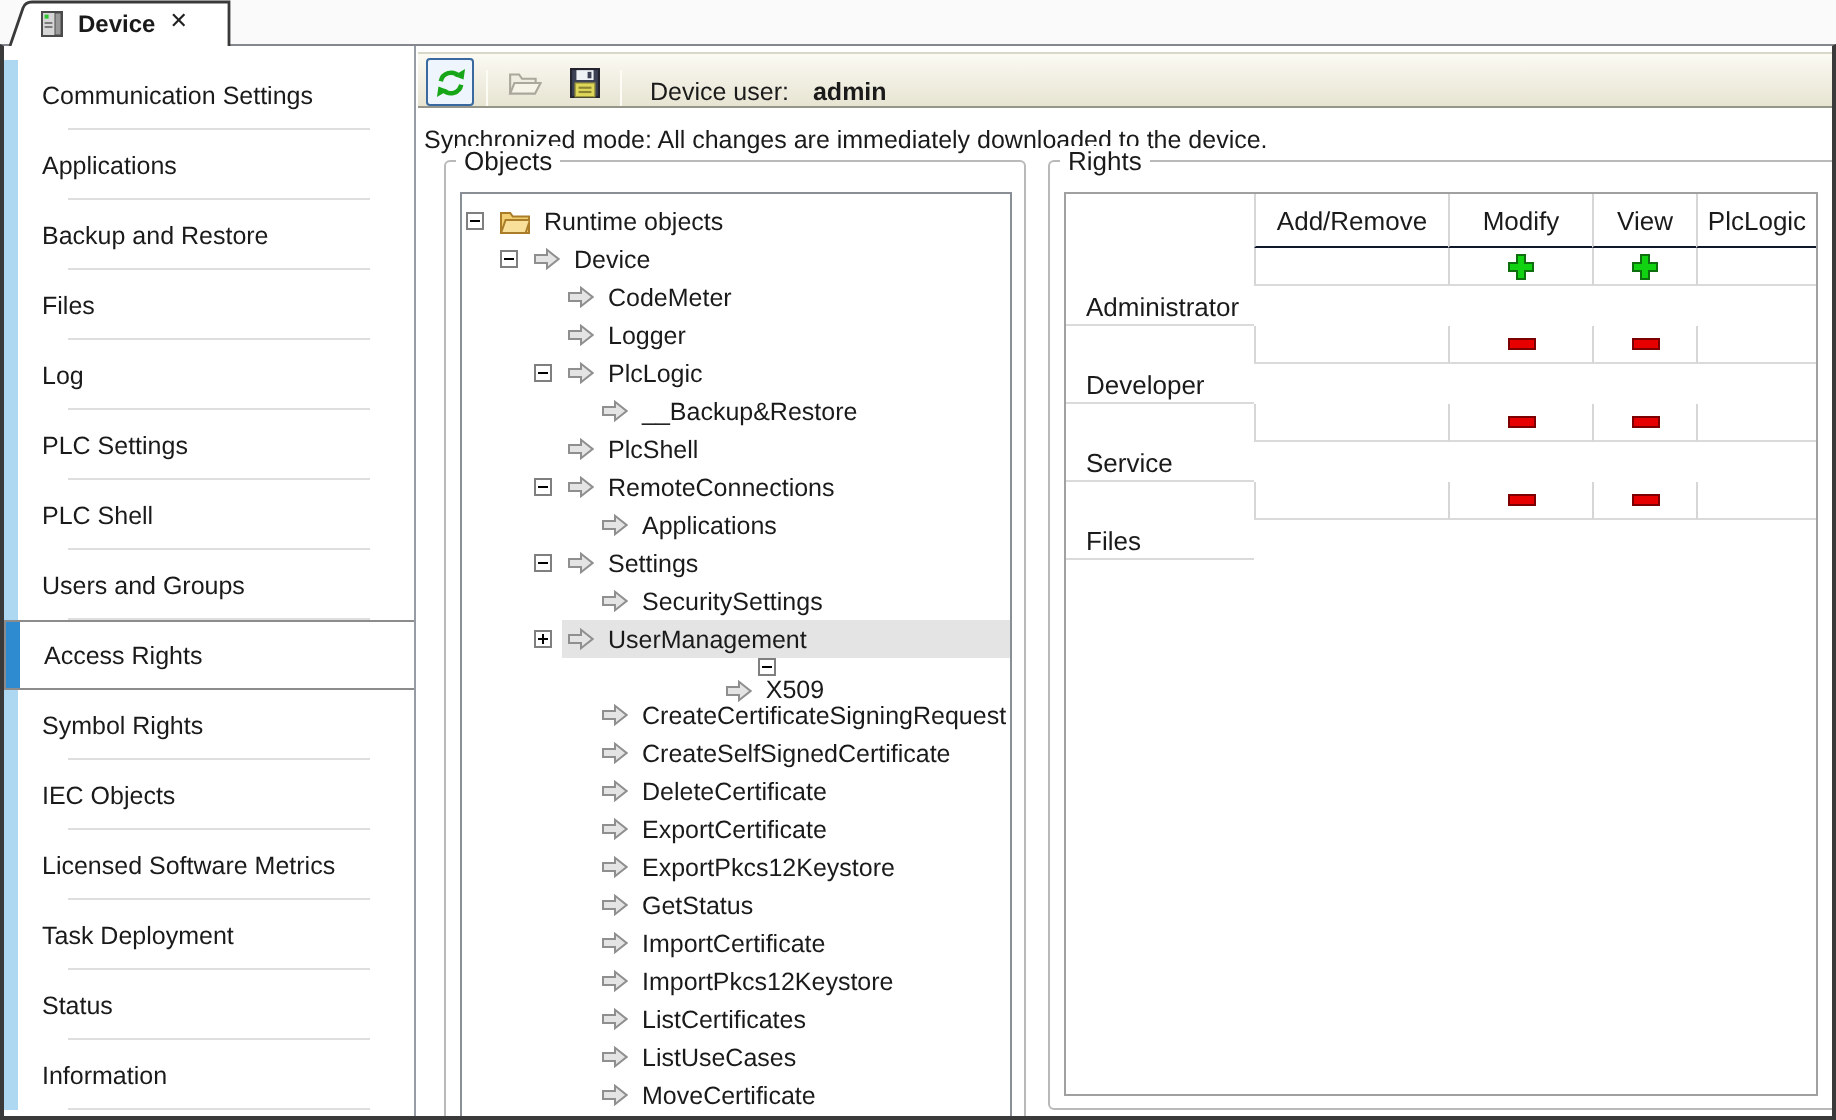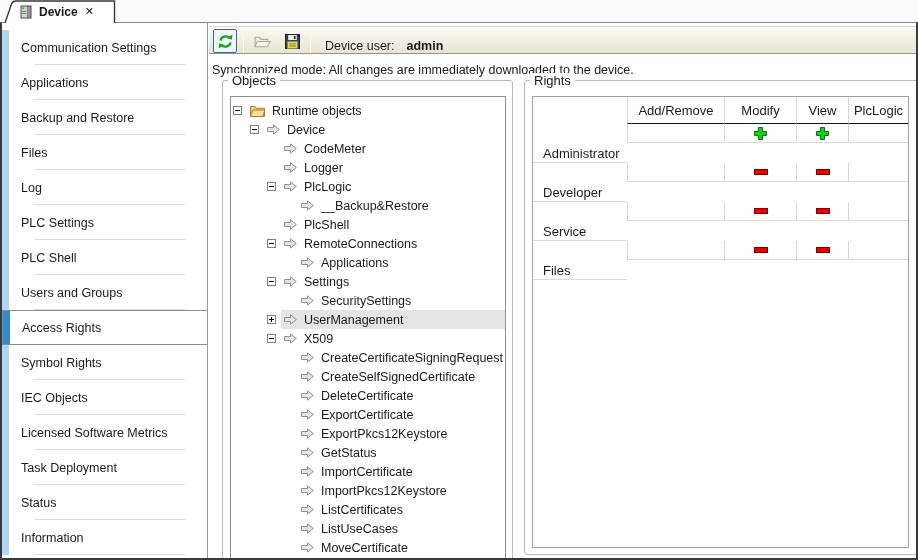--- a/index.html
+++ b/index.html
@@ -358,21 +358,21 @@
               </span>
               <span class="row-body">
                 <span class="tree-icon">
                   <svg width="13" height="11" viewBox="0 0 13 11">
                     <path d="M0.5 3.5 h6 V0.9 L12.3 5.5 6.5 10.1 V7.5 h-6 z" fill="#e4e4e4" stroke="#8f8f8f"></path>
                   </svg>
                 </span>
                 <span>UserManagement</span>
               </span>
             </div>
-            <div class="tree-row" style="padding-left: 36px;">
+            <div class="tree-row" style="padding-left: 36px; flex-direction: column;">
               <span class="exp-slot">
                 <span class="exp"></span>
               </span>
               <span class="row-body">
                 <span class="tree-icon">
                   <svg width="13" height="11" viewBox="0 0 13 11">
                     <path d="M0.5 3.5 h6 V0.9 L12.3 5.5 6.5 10.1 V7.5 h-6 z" fill="#e4e4e4" stroke="#8f8f8f"></path>
                   </svg>
                 </span>
                 <span>X509</span>

